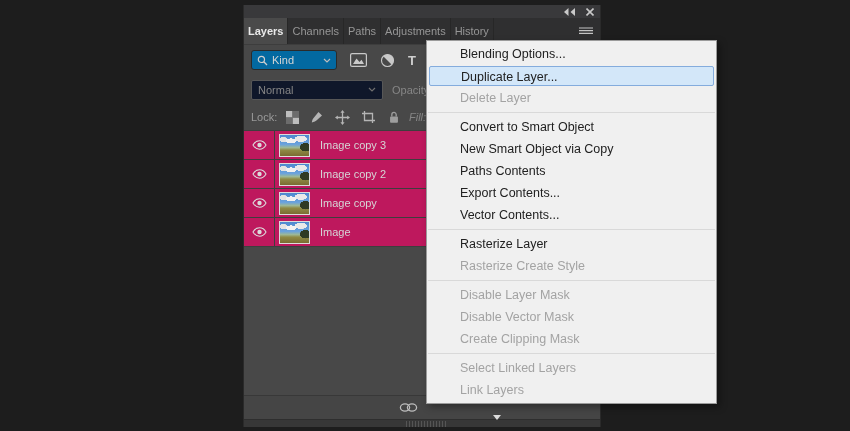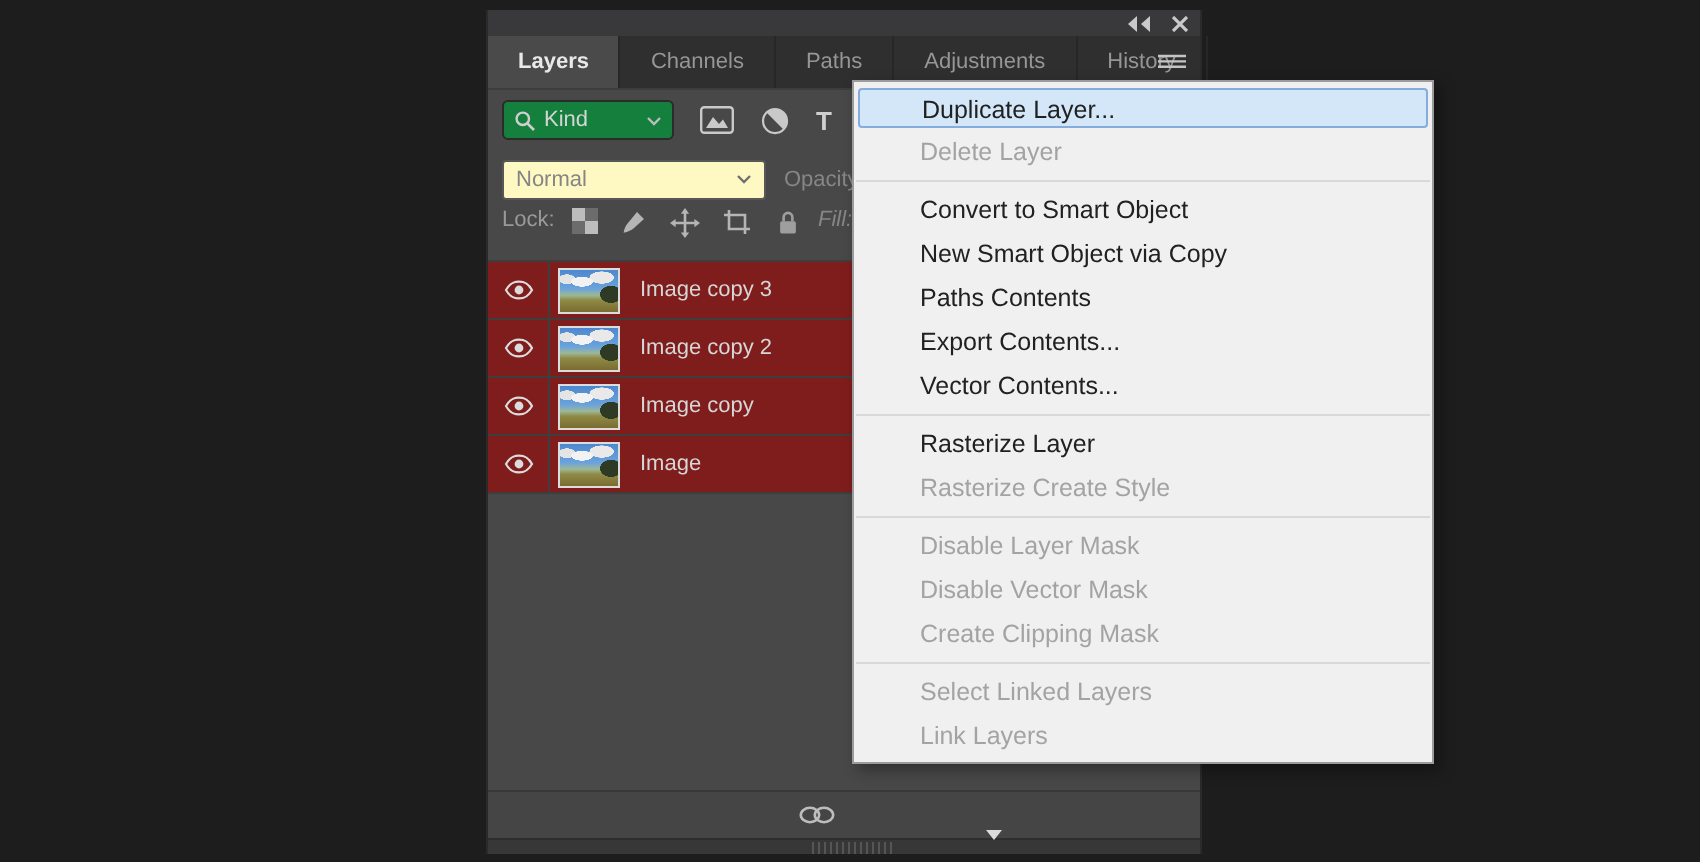--- a/index.html
+++ b/index.html
@@ -18,56 +18,56 @@
   .titlebar {
     height:13px; background:#39393b;
     display:flex; justify-content:flex-end; align-items:center;
     gap:11px; padding-right:6px;
   }
   .tabbar {
     height:27px; background:#2f2f30; display:flex; align-items:stretch;
     position:relative; border-bottom:1px solid #3d3d3d;
   }
   .tab {
-    padding:0 15px; display:flex; align-items:center;
+    padding:0 4px; display:flex; align-items:center;
     font-size:11px; color:#969696; border-right:1px solid #272727;
     cursor:default; white-space:nowrap;
   }
   .tab.active { background:#4a4a4a; color:#e9e9e9; font-weight:bold; border-right:1px solid #272727; }
   .panel-menu-btn { position:absolute; right:7px; top:9px; }
 
   .filter-row { height:30px; display:flex; align-items:center; padding:0 7px; }
   .kind-dd {
-    width:86px; height:20px; background:#15803d; border:1px solid #2b2b2b;
+    width:86px; height:20px; background:#0369a1; border:1px solid #2b2b2b;
     border-radius:3px; display:flex; align-items:center; padding:0 5px;
     color:#d5d5d5; font-size:11px; gap:4px;
   }
   .kind-dd .dd-label { flex:1; }
   .ficon { margin-left:13px; display:flex; align-items:center; }
   .t-glyph { font-size:13px; font-weight:bold; color:#cfcfcf; }
 
   .blend-row { height:29px; display:flex; align-items:center; padding:0 7px; }
   .normal-dd {
-    width:132px; height:20px; background:#fef9c3; border:1px solid #575757;
+    width:132px; height:20px; background:#0f172a; border:1px solid #575757;
     border-radius:2px; display:flex; align-items:center; padding:0 6px;
     color:#858585; font-size:11px;
   }
   .normal-dd .dd-label { flex:1; }
   .dim-label { color:#868686; font-size:11px; }
   .opacity-label { margin-left:9px; }
 
-  .lock-row { height:26px; display:flex; align-items:flex-start; padding:0 7px; position:relative; }
+  .lock-row { height:26px; display:flex; align-items:center; padding:0 7px; position:relative; }
   .lock-label { color:#9a9a9a; font-size:11px; margin-right:9px; }
   .licon { margin-right:11px; display:flex; align-items:center; }
   .fill-label { position:absolute; left:165px;font-style:italic; }
 
   .layer-list { border-top:1px solid #3e3e3e; }
   .layer-row {
     height:29px; display:flex; align-items:center;
-    border-bottom:1px solid #3e3e3e; background:#7f1d1d;
+    border-bottom:1px solid #3e3e3e; background:#be185d;
   }
   .eye-col {
     width:31px; align-self:stretch; border-right:1px solid #3e3e3e;
     display:flex; align-items:center; justify-content:center;
   }
   .thumb {
     margin-left:4px; width:31px; height:23px; border:1px solid #dcdcdc; flex:0 0 auto;
     background:
       radial-gradient(ellipse 9px 4px at 38% 28%, #f2f2f2 60%, transparent 62%),
       radial-gradient(ellipse 10px 5px at 72% 18%, #e9e9e9 60%, transparent 62%),
@@ -287,20 +287,21 @@
         <ellipse cx="13" cy="5.5" rx="4.6" ry="3.6" fill="none" stroke="#bdbdbd" stroke-width="1.3"></ellipse>
       </svg>
     </span>
   </div>
   <div class="bottom-strip">
     <div class="grip"></div>
   </div>
 </div>
 
 <div class="ctx-menu">
+  <div class="mi">Blending Options...</div>
   <div class="mi hl">Duplicate Layer...</div>
   <div class="mi dis">Delete Layer</div>
   <div class="sep"></div>
   <div class="mi">Convert to Smart Object</div>
   <div class="mi">New Smart Object via Copy</div>
   <div class="mi">Paths Contents</div>
   <div class="mi">Export Contents...</div>
   <div class="mi">Vector Contents...</div>
   <div class="sep"></div>
   <div class="mi">Rasterize Layer</div>

